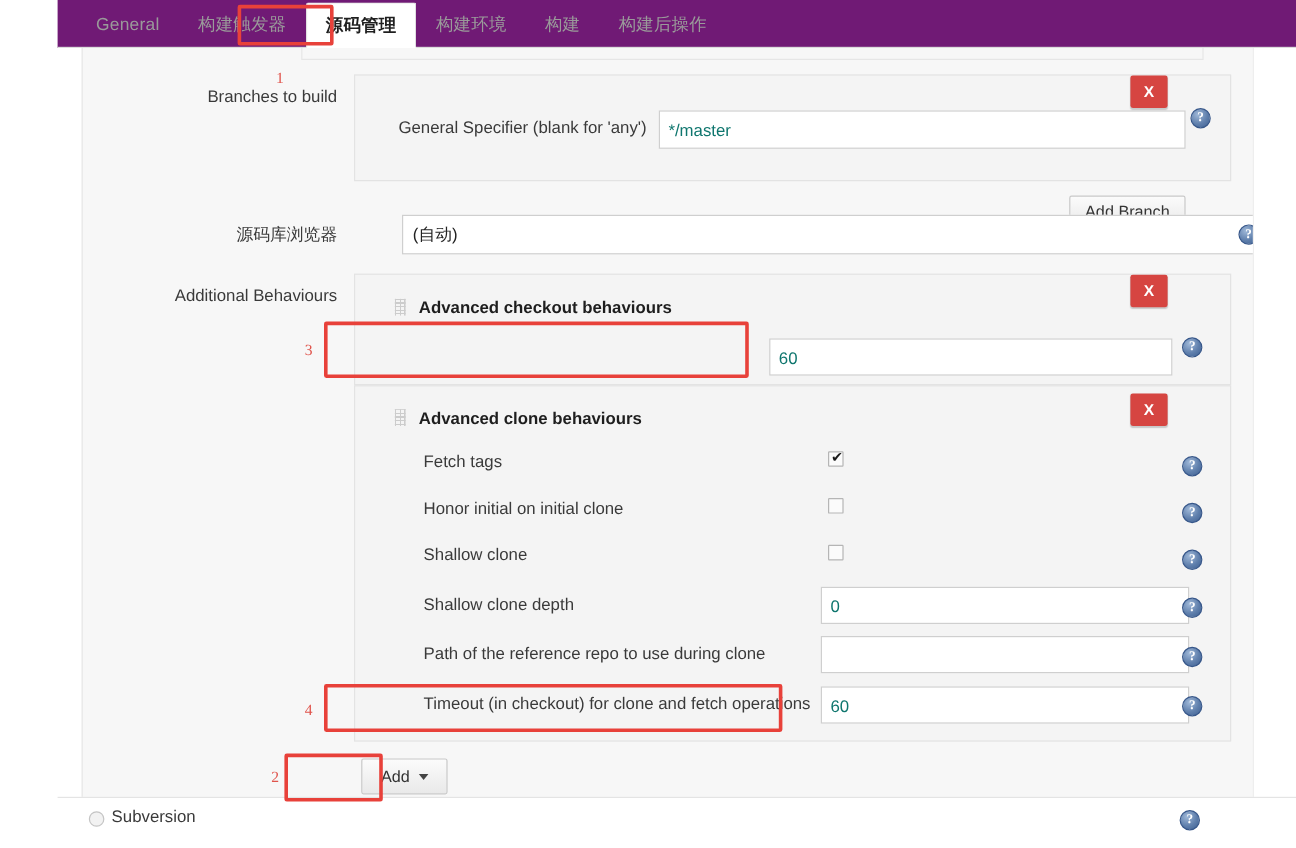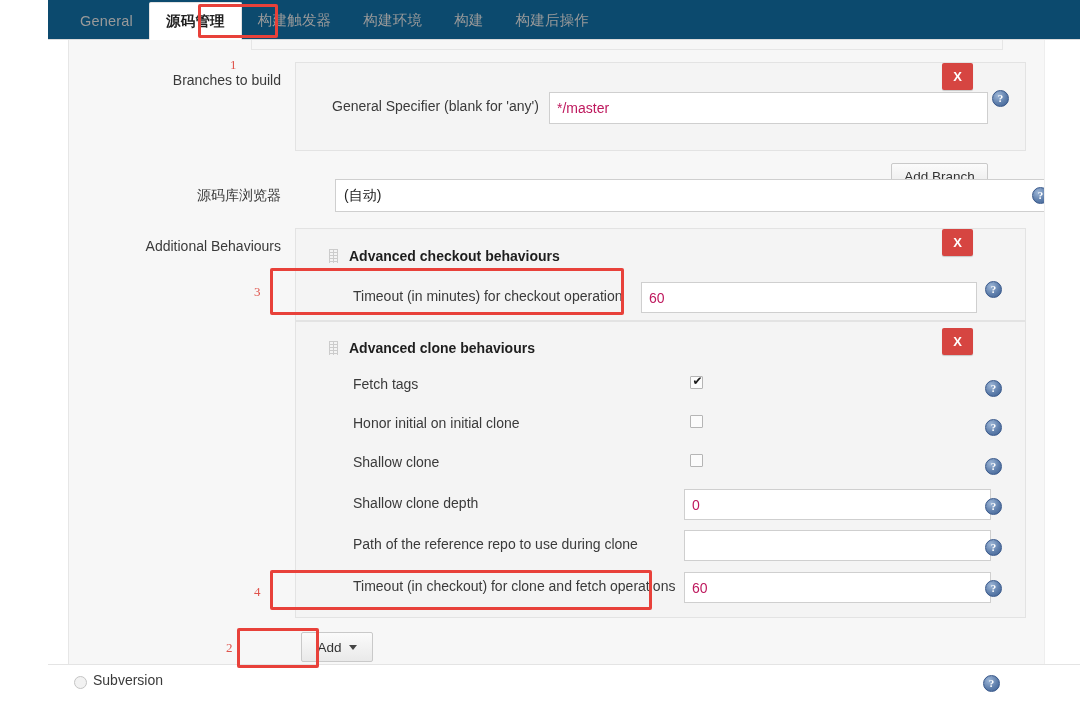--- a/index.html
+++ b/index.html
@@ -21,21 +21,21 @@
   .page-body {
     position: absolute;
     left: 48px; top: 0; width: 1032px; height: 707px;
     background: #ffffff;
   }
 
   
   .tabbar {
     position: absolute;
     left: 0; top: 0; width: 1032px; height: 40px;
-    background: #0c4a6e;
+    background: #701a75;
     border-bottom: 1px solid #dcdcdc;
   }
   .tabbar-inner {
     display: flex; align-items: center; height: 40px;
     padding-left: 16px;
   }
   .tab {
     position: relative;
     font-size: 14.5px;
     color: #9a9a9a;
@@ -85,21 +85,21 @@
     background: #f4f4f4;
     border: 1px solid #e3e3e3;
   }
 
   
   .txt {
     position: absolute;
     background: #ffffff;
     border: 1px solid #cfcfcf;
     font-size: 14px;
-    color: #be185d;
+    color: #0f766e;
     padding: 4px 7px;
     line-height: 20px;
     font-family: "Liberation Sans", "DejaVu Sans", sans-serif;
   }
   .sel {
     position: absolute;
     background: #ffffff;
     border: 1px solid #cfcfcf;
     font-size: 14px;
     color: #222;
@@ -248,22 +248,22 @@
 </style>
 </head>
 <body>
 
 <div id="screen">
   <div class="page-body">
 
     <div class="tabbar">
       <div class="tabbar-inner">
         <div class="tab">General</div>
+        <div class="tab cn">构建触发器</div>
         <div class="tab cn active">源码管理</div>
-        <div class="tab cn">构建触发器</div>
         <div class="tab cn">构建环境</div>
         <div class="tab cn">构建</div>
         <div class="tab cn">构建后操作</div>
       </div>
       <div class="tab-annot"></div>
     </div>
 
     <div class="form-panel">
 
       <div class="ghost-panel" style="left:182px; top:-16px; width:752px; height:26px;">
@@ -296,21 +296,20 @@
 
       <div class="row-label" style="left:0px; top:198px; width:212px;">Additional Behaviours</div>
 
       <div class="block" style="left:226px; top:188px; width:731px; height:93px;">
 
         <div class="sec-head" style="left:33px; top:19px;">
           <span class="grip"></span>
           <span>Advanced checkout behaviours</span>
         </div>
 
-        <div class="fld-label" style="left:57px; top:59px;">Timeout (in minutes) for checkout operation</div>
 
         <input class="txt" type="text" style="left: 345px; top: 53px; width: 336px; height: 31px;" value="60">
       </div>
 
       <div class="xbtn" style="left:873px; top:189px;">X</div>
 
       <div class="help" style="left:916px; top:241px;">?</div>
 
       <div class="block" style="left:226px; top:281px; width:731px; height:297px;">
 

